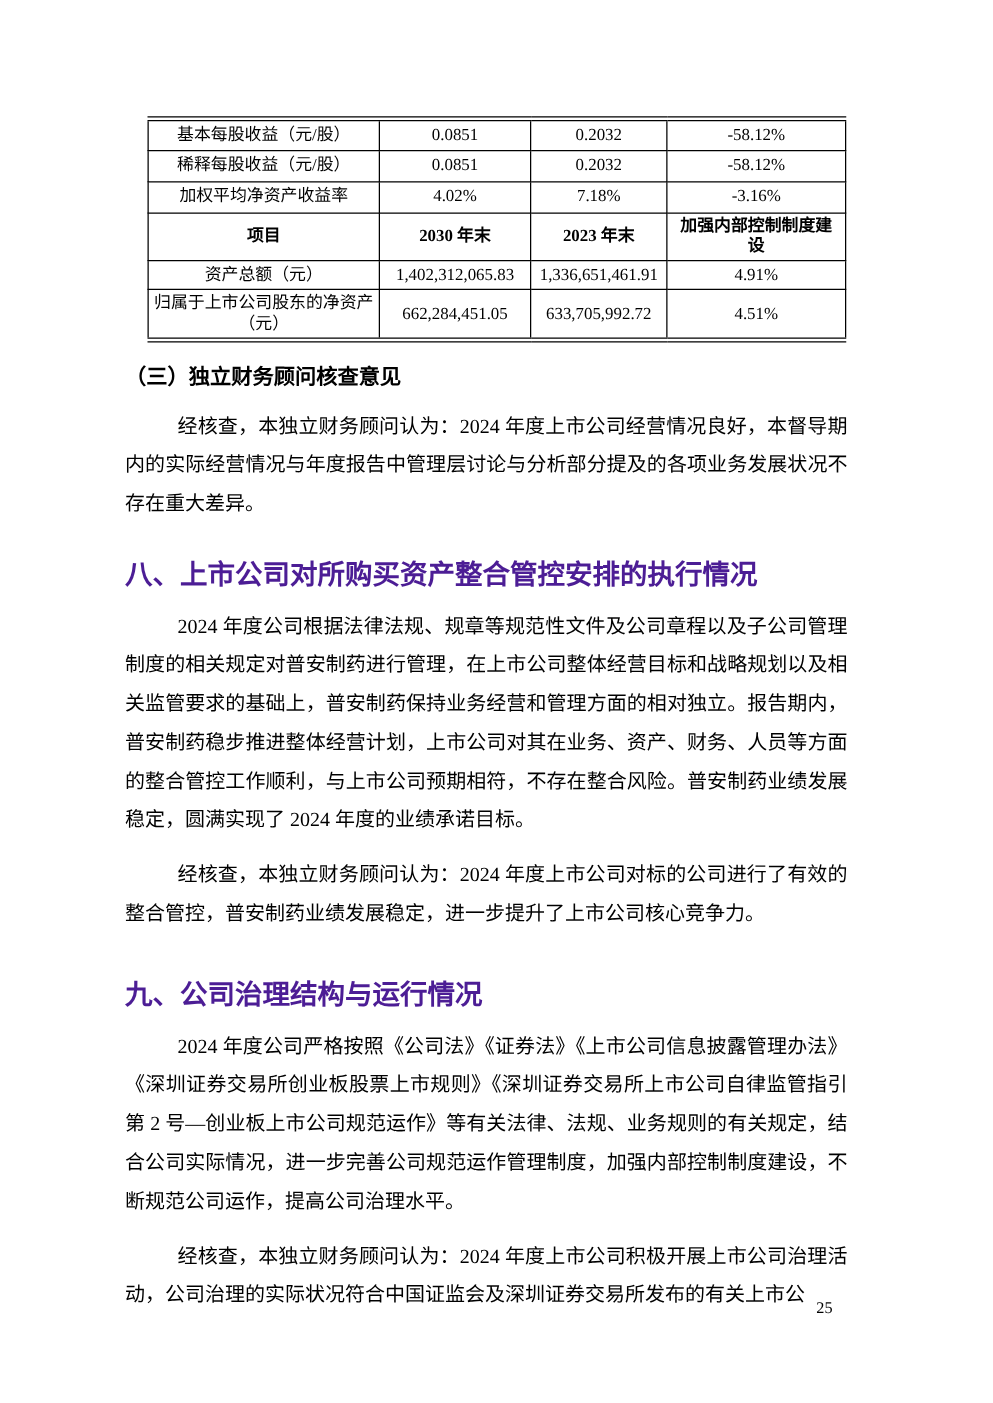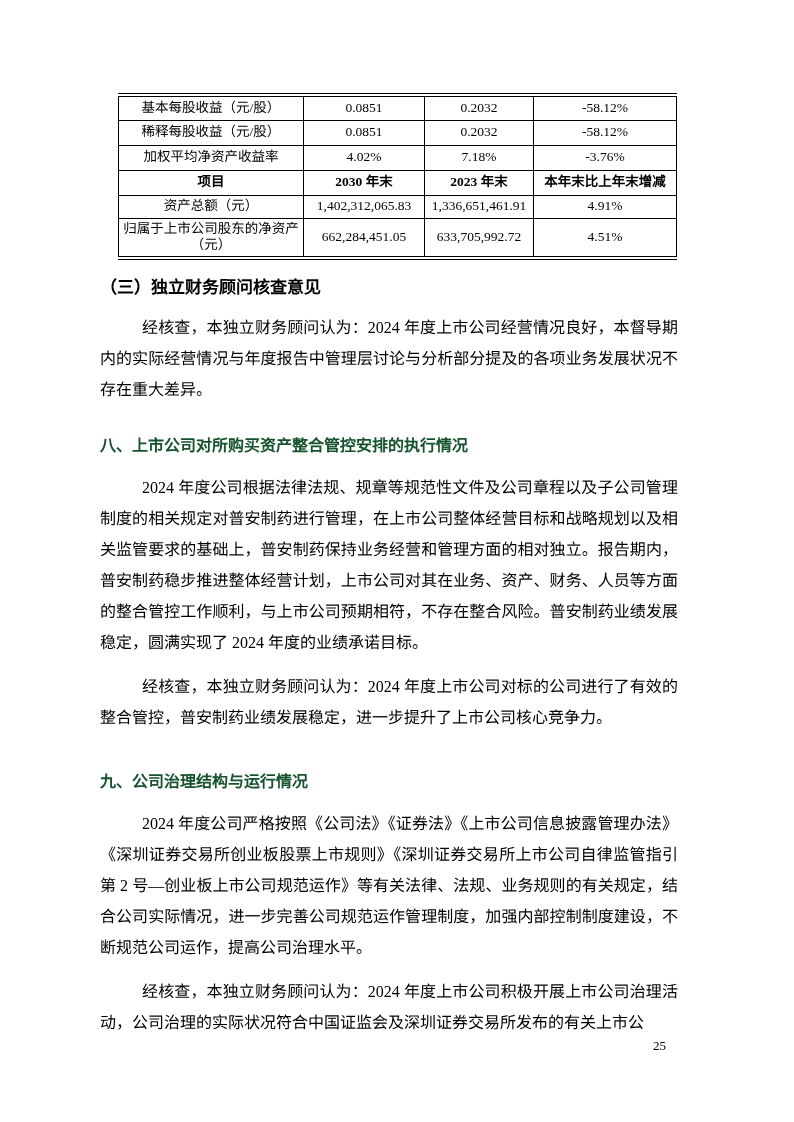--- a/index.html
+++ b/index.html
@@ -48,23 +48,23 @@
     margin-top: 16px;
     font-family: "Liberation Sans", "DejaVu Sans", sans-serif;
     font-weight: bold;
     font-size: 17px;
     line-height: 24px;
     color: #000;
   }
   .main-heading {
     font-family: "Liberation Sans", "DejaVu Sans", sans-serif;
     font-weight: bold;
-    font-size: 16px;
+    font-size: 22px;
     line-height: 26px;
-    color: #14532d;
+    color: #4c1d95;
   }
   .main-heading.h8 { margin-top: 28px; }
   .main-heading.h9 { margin-top: 36px; }
 
   
   p.body-para {
     margin-top: 13px;
     font-size: 16px;
     line-height: 31px;
     text-align: justify;
@@ -107,27 +107,27 @@
           <tr class="h25">
             <td>稀释每股收益（元/股）</td>
             <td>0.0851</td>
             <td>0.2032</td>
             <td>-58.12%</td>
           </tr>
           <tr class="h25">
             <td>加权平均净资产收益率</td>
             <td>4.02%</td>
             <td>7.18%</td>
-            <td>-3.76%</td>
+            <td>-3.16%</td>
           </tr>
           <tr class="header-row h25">
             <td>项目</td>
             <td>2030 年末</td>
             <td>2023 年末</td>
-            <td>本年末比上年末增减</td>
+            <td>加强内部控制制度建设</td>
           </tr>
           <tr class="h23">
             <td>资产总额（元）</td>
             <td>1,402,312,065.83</td>
             <td>1,336,651,461.91</td>
             <td>4.91%</td>
           </tr>
           <tr class="row-last h40">
             <td>归属于上市公司股东的净资产（元）</td>
             <td>662,284,451.05</td>

